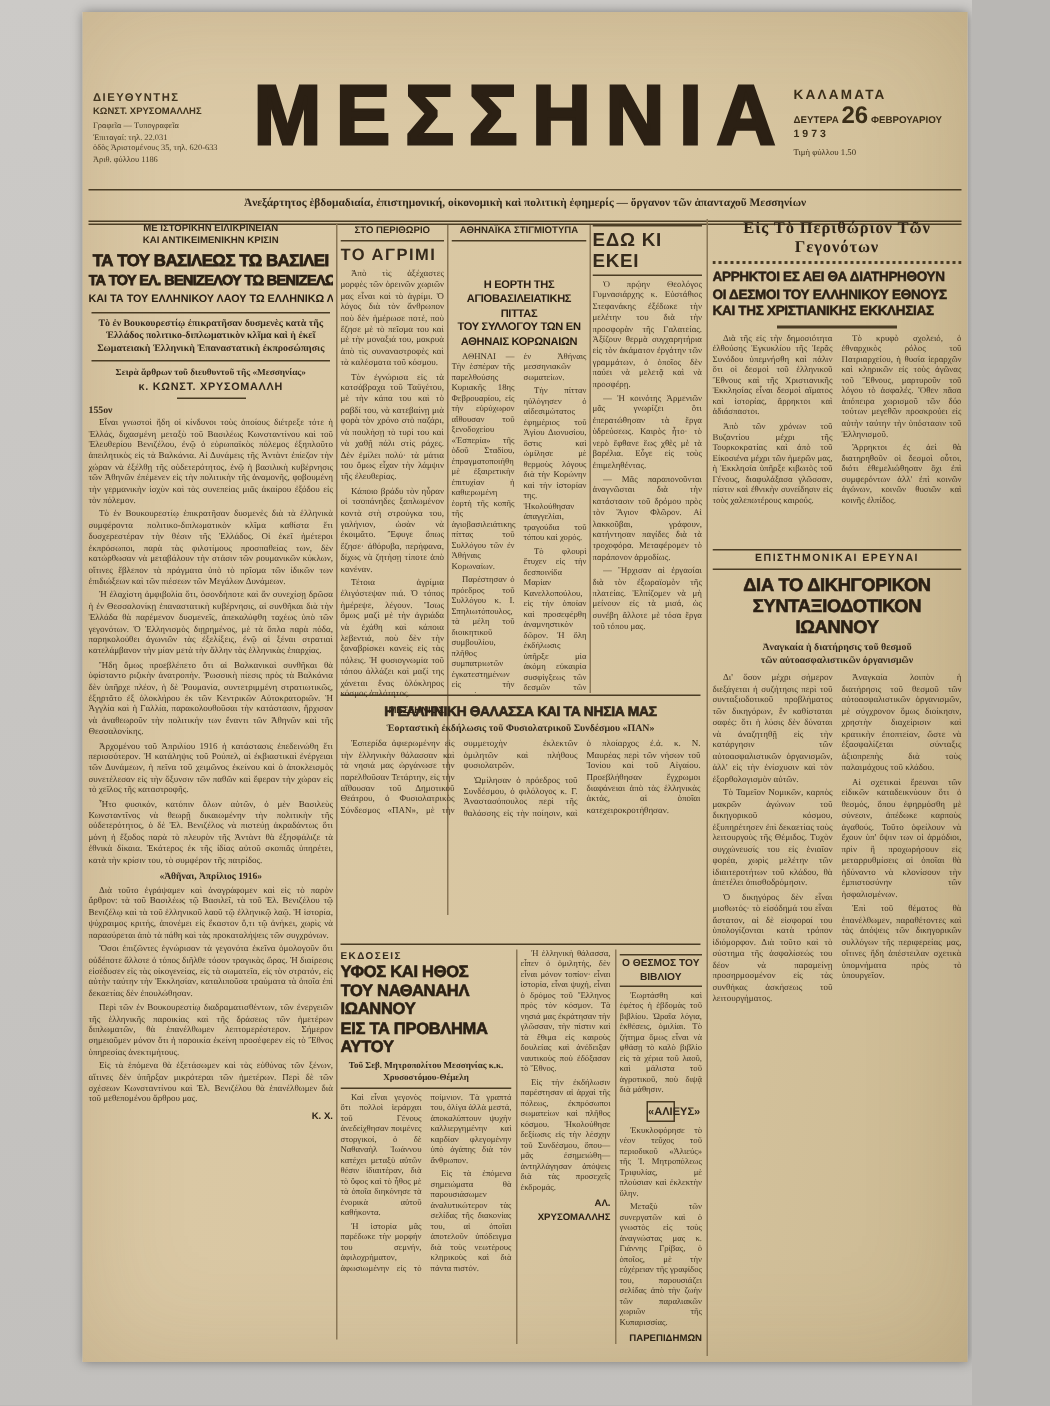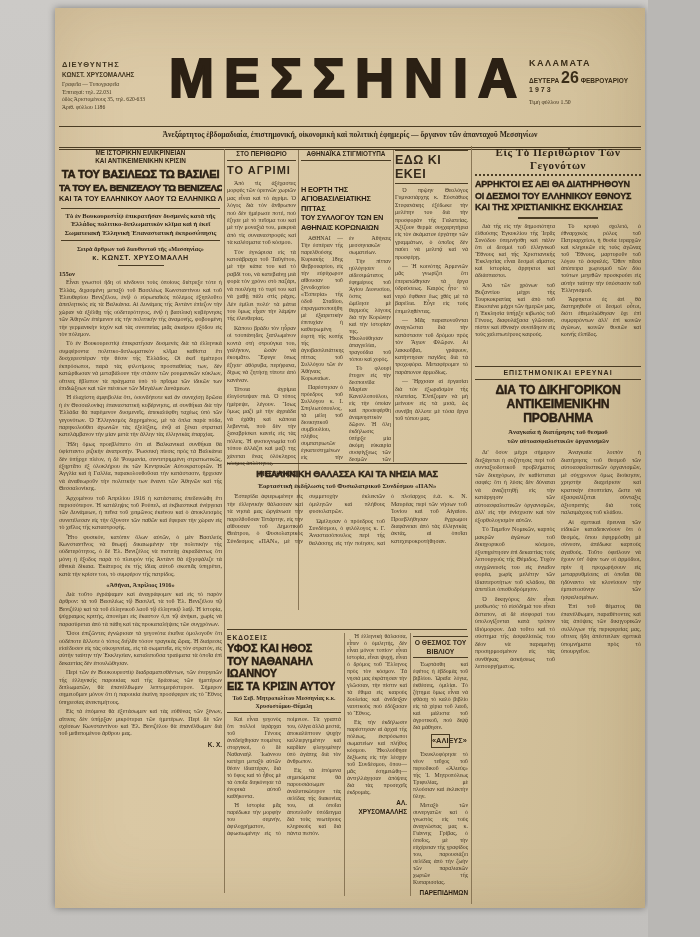--- a/index.html
+++ b/index.html
@@ -41,21 +41,21 @@
   .m-h2{font:bold 9.6px/12.5px "Liberation Sans",sans-serif;text-align:center;letter-spacing:-.4px;white-space:nowrap;color:#2b2014;-webkit-text-stroke:.5px #2b2014;}
   .m-h3{font:bold 7.2px/10px "Liberation Sans",sans-serif;text-align:center;white-space:nowrap;color:#2b2014;}
   .deck{border-top:1px solid #4a3c24;border-bottom:1px solid #4a3c24;margin:4px 2px;padding:3px 2px;
         font:bold 6.6px/8.4px "Liberation Serif",serif;text-align:center;color:#33281a;}
   .byl1{font:bold 6.2px/8px "Liberation Serif",serif;text-align:center;}
   .byl2{font:bold 7.2px/10px "Liberation Sans",sans-serif;text-align:center;letter-spacing:.5px;}
   .series{font:bold 6.5px/9px "Liberation Serif",serif;margin:2px 0 1px;}
   .crule{width:46px;height:1px;background:#4a3c24;margin:2px auto 3px;}
   
   .h-agrimi{font:bold 11px/13px "Liberation Sans",sans-serif;letter-spacing:1px;margin:2px 0 3px;}
-  .h-eorti{font:bold 7.4px/9.4px "Liberation Sans",sans-serif;letter-spacing:-.2px;margin-bottom:3px;color:#2b2014;margin-top:24px;}
+  .h-eorti{font:bold 7.4px/9.4px "Liberation Sans",sans-serif;text-align:center;letter-spacing:-.2px;margin-bottom:3px;color:#2b2014;margin-top:24px;}
   .h-edo{font:bold 12.5px/14px "Liberation Sans",sans-serif;text-align:left;letter-spacing:.5px;
          border-top:1.5px solid #4a3c24;border-bottom:1.5px solid #4a3c24;padding:2px 0;margin-bottom:3px;}
   .h-thal{font:bold 9.2px/11px "Liberation Sans",sans-serif;text-align:center;white-space:nowrap;letter-spacing:-.2px;
           -webkit-text-stroke:.4px #2b2014;margin:2px 0;}
   .sub-thal{font:bold 6.6px/8.4px "Liberation Serif",serif;text-align:center;margin-bottom:3px;}
   .h-yfos{font:bold 11px/12.6px "Liberation Sans",sans-serif;letter-spacing:-.2px;color:#2b2014;-webkit-text-stroke:.4px #2b2014;}
   .kick-ekd{font:bold 6.6px/9px "Liberation Sans",sans-serif;letter-spacing:1px;}
   .byl-yfos{font:bold 6px/8px "Liberation Serif",serif;border-bottom:1px solid #4a3c24;padding:2px 0 2px;margin-bottom:3px;text-align:center;}
   .kick-fancy{font:bold 11px/13px "Liberation Serif",serif;text-align:center;letter-spacing:.6px;color:#2e2316;
               border-bottom:2px dotted #4a3c24;padding-bottom:2px;margin-bottom:3px;}
@@ -181,21 +181,21 @@
           <p>Ἑσπερίδα ἀφιερωμένην εἰς τὴν ἑλληνικὴν θάλασσαν καὶ τὰ νησιά μας ὠργάνωσε τὴν παρελθοῦσαν Τετάρτην, εἰς τὴν αἴθουσαν τοῦ Δημοτικοῦ Θεάτρου, ὁ Φυσιολατρικὸς Σύνδεσμος «ΠΑΝ», μὲ τὴν συμμετοχὴν ἐκλεκτῶν ὁμιλητῶν καὶ πλήθους φυσιολατρῶν.</p>
           <p>Ὡμίλησαν ὁ πρόεδρος τοῦ Συνδέσμου, ὁ φιλόλογος κ. Γ. Ἀναστασόπουλος περὶ τῆς θαλάσσης εἰς τὴν ποίησιν, καὶ ὁ πλοίαρχος ἐ.ἀ. κ. Ν. Μαυρέας περὶ τῶν νήσων τοῦ Ἰονίου καὶ τοῦ Αἰγαίου. Προεβλήθησαν ἔγχρωμοι διαφάνειαι ἀπὸ τὰς ἑλληνικὰς ἀκτάς, αἱ ὁποῖαι κατεχειροκροτήθησαν.</p>
         </div>
     </div>
 
     <div class="art" style="left:172px;top:625px;width:114px;height:263px;">
       <div class="kick-ekd">ΕΚΔΟΣΕΙΣ</div>
       <div class="h-yfos">
         <div>ΥΦΟΣ ΚΑΙ ΗΘΟΣ</div>
         <div>ΤΟΥ ΝΑΘΑΝΑΗΛ ΙΩΑΝΝΟΥ</div>
-        <div>ΕΙΣ ΤΑ ΚΡΙΣΙΝ ΑΥΤΟΥ</div>
+        <div>ΕΙΣ ΤΑ ΠΡΟΒΛΗΜΑ ΑΥΤΟΥ</div>
       </div>
       <div class="byl-yfos">Τοῦ Σεβ. Μητροπολίτου Μεσσηνίας κ.κ. Χρυσοστόμου-Θέμελη</div>
       <div class="body cols2" style="font-size:5.8px;line-height:7px;height:180px;">
           <p>Καὶ εἶναι γεγονὸς ὅτι πολλοὶ ἱεράρχαι τοῦ Γένους ἀνεδείχθησαν ποιμένες στοργικοί, ὁ δὲ Ναθαναὴλ Ἰωάννου κατέχει μεταξὺ αὐτῶν θέσιν ἰδιαιτέραν, διὰ τὸ ὕφος καὶ τὸ ἦθος μὲ τὰ ὁποῖα διηκόνησε τὰ ἐνορικὰ αὐτοῦ καθήκοντα.</p>
           <p>Ἡ ἱστορία μᾶς παρέδωκε τὴν μορφήν του σεμνήν, ἀφιλοχρήματον, ἀφωσιωμένην εἰς τὸ ποίμνιον. Τὰ γραπτά του, ὀλίγα ἀλλὰ μεστά, ἀποκαλύπτουν ψυχὴν καλλιεργημένην καὶ καρδίαν φλεγομένην ὑπὸ ἀγάπης διὰ τὸν ἄνθρωπον.</p>
           <p>Εἰς τὰ ἑπόμενα σημειώματα θὰ παρουσιάσωμεν ἀναλυτικώτερον τὰς σελίδας τῆς διακονίας του, αἱ ὁποῖαι ἀποτελοῦν ὑπόδειγμα διὰ τοὺς νεωτέρους κληρικοὺς καὶ διὰ πάντα πιστόν.</p>
         </div>
     </div>
 
     <div class="art" style="left:292px;top:625px;width:60px;height:263px;">
@@ -231,21 +231,21 @@
           <p>Διὰ τῆς εἰς τὴν δημοσιότητα ἐλθούσης Ἐγκυκλίου τῆς Ἱερᾶς Συνόδου ὑπεμνήσθη καὶ πάλιν ὅτι οἱ δεσμοὶ τοῦ ἑλληνικοῦ Ἔθνους καὶ τῆς Χριστιανικῆς Ἐκκλησίας εἶναι δεσμοὶ αἵματος καὶ ἱστορίας, ἄρρηκτοι καὶ ἀδιάσπαστοι.</p>
           <p>Ἀπὸ τῶν χρόνων τοῦ Βυζαντίου μέχρι τῆς Τουρκοκρατίας καὶ ἀπὸ τοῦ Εἰκοσιένα μέχρι τῶν ἡμερῶν μας, ἡ Ἐκκλησία ὑπῆρξε κιβωτὸς τοῦ Γένους, διαφυλάξασα γλῶσσαν, πίστιν καὶ ἐθνικὴν συνείδησιν εἰς τοὺς χαλεπωτέρους καιρούς.</p>
           <p>Τὸ κρυφὸ σχολειό, ὁ ἐθναρχικὸς ρόλος τοῦ Πατριαρχείου, ἡ θυσία ἱεραρχῶν καὶ κληρικῶν εἰς τοὺς ἀγῶνας τοῦ Ἔθνους, μαρτυροῦν τοῦ λόγου τὸ ἀσφαλές. Ὅθεν πᾶσα ἀπόπειρα χωρισμοῦ τῶν δύο τούτων μεγεθῶν προσκρούει εἰς αὐτὴν ταύτην τὴν ὑπόστασιν τοῦ Ἑλληνισμοῦ.</p>
           <p>Ἄρρηκτοι ἐς ἀεὶ θὰ διατηρηθοῦν οἱ δεσμοὶ οὗτοι, διότι ἐθεμελιώθησαν ὄχι ἐπὶ συμφερόντων ἀλλ' ἐπὶ κοινῶν ἀγώνων, κοινῶν θυσιῶν καὶ κοινῆς ἐλπίδος.</p>
         </div>
     </div>
 
     <div class="art" style="left:420px;top:358px;width:166px;height:538px;">
       <div class="kick-box">ΕΠΙΣΤΗΜΟΝΙΚΑΙ ΕΡΕΥΝΑΙ</div>
       <div class="h-dik">ΔΙΑ ΤΟ ΔΙΚΗΓΟΡΙΚΟΝ</div>
-      <div class="h-dik">ΑΝΤΙΚΕΙΜΕΝΙΚΗΝ ΠΡΟΒΛΗΜΑ</div>
+      <div class="h-dik">ΣΥΝΤΑΞΙΟΔΟΤΙΚΟΝ ΙΩΑΝΝΟΥ</div>
       <div class="sub-dik">
         <div>Ἀναγκαία ἡ διατήρησις τοῦ θεσμοῦ</div>
         <div>τῶν αὐτοασφαλιστικῶν ὀργανισμῶν</div>
       </div>
       <div class="body cols2" style="font-size:6px;line-height:7.5px;height:468px;">
           <p>Δι' ὅσον μέχρι σήμερον διεξάγεται ἡ συζήτησις περὶ τοῦ συνταξιοδοτικοῦ προβλήματος τῶν δικηγόρων, ἓν καθίσταται σαφές: ὅτι ἡ λύσις δὲν δύναται νὰ ἀναζητηθῇ εἰς τὴν κατάργησιν τῶν αὐτοασφαλιστικῶν ὀργανισμῶν, ἀλλ' εἰς τὴν ἐνίσχυσιν καὶ τὸν ἐξορθολογισμὸν αὐτῶν.</p>
           <p>Τὸ Ταμεῖον Νομικῶν, καρπὸς μακρῶν ἀγώνων τοῦ δικηγορικοῦ κόσμου, ἐξυπηρέτησεν ἐπὶ δεκαετίας τοὺς λειτουργοὺς τῆς Θέμιδος. Τυχὸν συγχώνευσίς του εἰς ἑνιαῖον φορέα, χωρὶς μελέτην τῶν ἰδιαιτεροτήτων τοῦ κλάδου, θὰ ἀπετέλει ὀπισθοδρόμησιν.</p>
           <p>Ὁ δικηγόρος δὲν εἶναι μισθωτός· τὸ εἰσόδημά του εἶναι ἄστατον, αἱ δὲ εἰσφοραί του ὑπολογίζονται κατὰ τρόπον ἰδιόμορφον. Διὰ τοῦτο καὶ τὸ σύστημα τῆς ἀσφαλίσεώς του δέον νὰ παραμείνῃ προσηρμοσμένον εἰς τὰς συνθήκας ἀσκήσεως τοῦ λειτουργήματος.</p>
           <p>Ἀναγκαία λοιπὸν ἡ διατήρησις τοῦ θεσμοῦ τῶν αὐτοασφαλιστικῶν ὀργανισμῶν, μὲ σύγχρονον ὅμως διοίκησιν, χρηστὴν διαχείρισιν καὶ κρατικὴν ἐποπτείαν, ὥστε νὰ ἐξασφαλίζεται σύνταξις ἀξιοπρεπὴς διὰ τοὺς παλαιμάχους τοῦ κλάδου.</p>
           <p>Αἱ σχετικαὶ ἔρευναι τῶν εἰδικῶν καταδεικνύουν ὅτι ὁ θεσμός, ὅπου ἐφηρμόσθη μὲ σύνεσιν, ἀπέδωκε καρποὺς ἀγαθούς. Τοῦτο ὀφείλουν νὰ ἔχουν ὑπ' ὄψιν των οἱ ἁρμόδιοι, πρὶν ἢ προχωρήσουν εἰς μεταρρυθμίσεις αἱ ὁποῖαι θὰ ἠδύναντο νὰ κλονίσουν τὴν ἐμπιστοσύνην τῶν ἠσφαλισμένων.</p>

